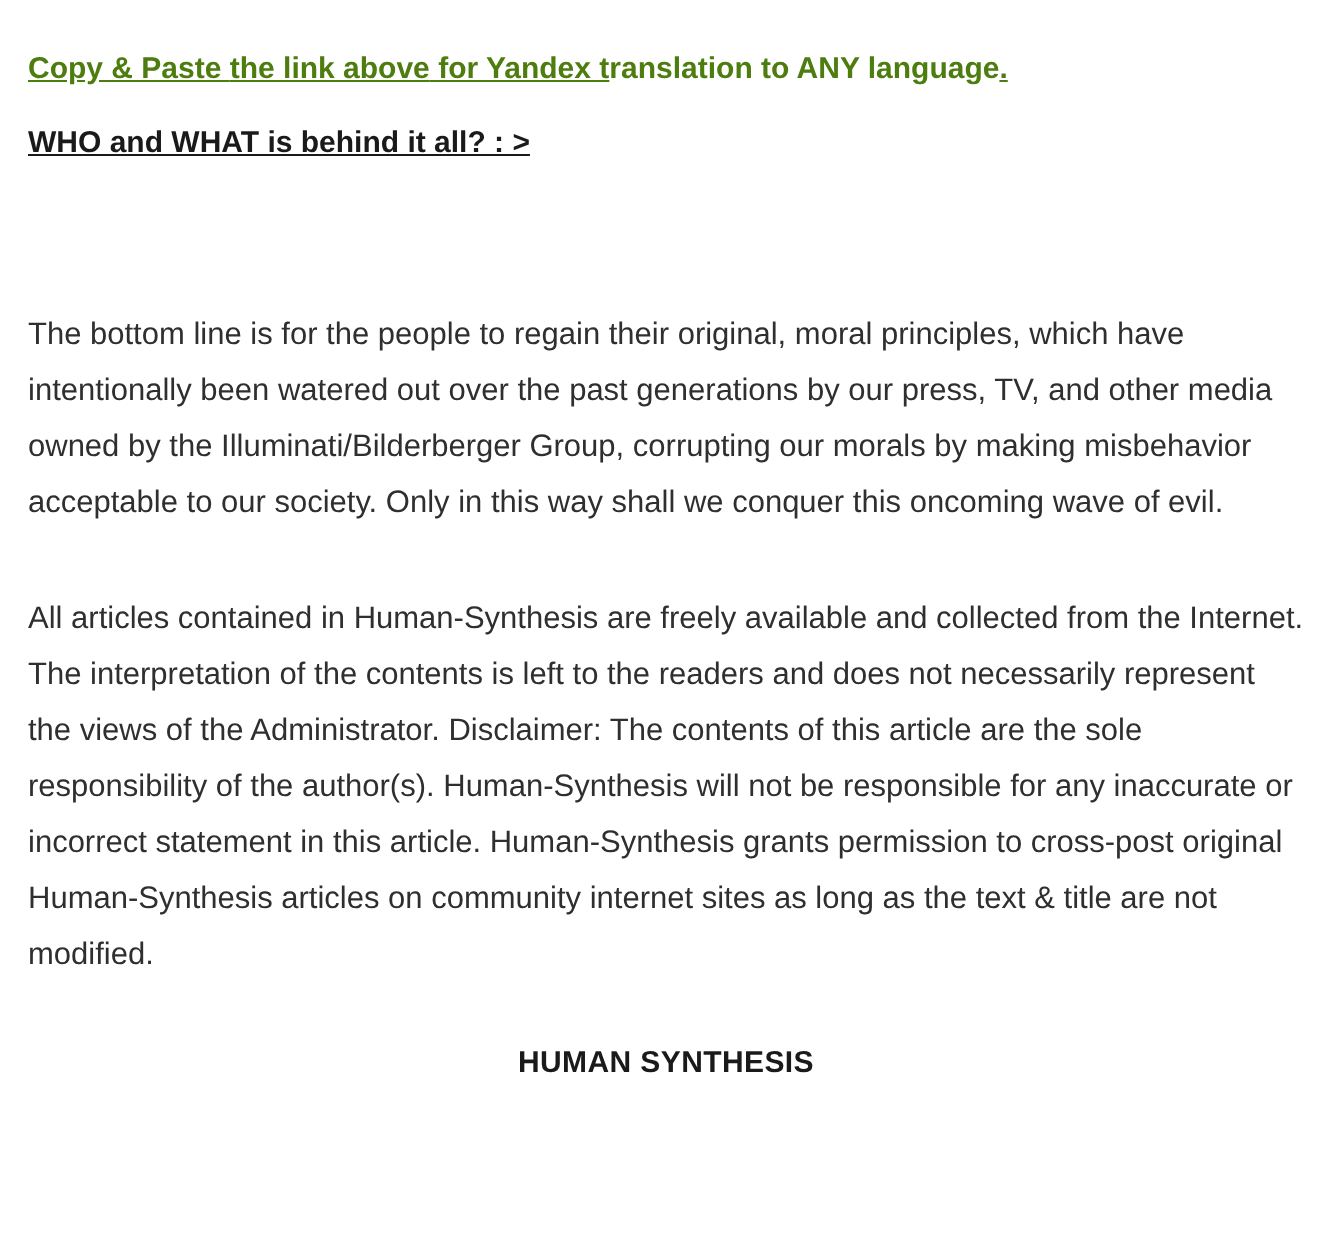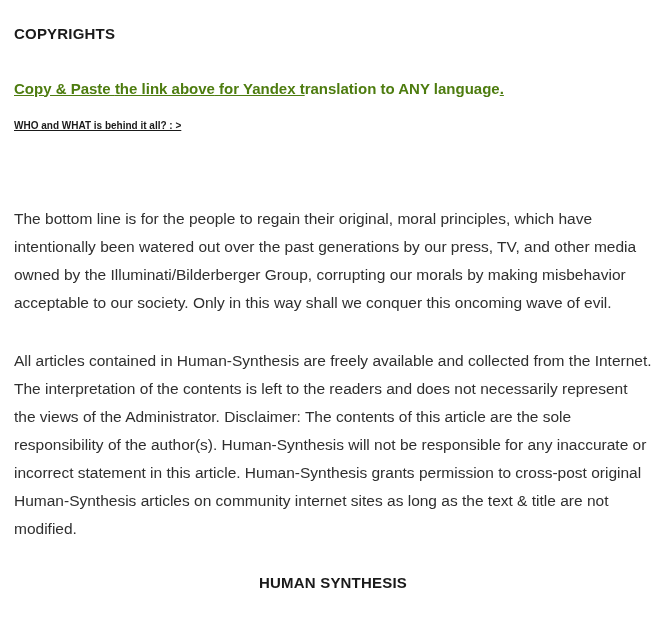--- a/index.html
+++ b/index.html
@@ -31,21 +31,21 @@
     font-size: 15px;
     font-weight: bold;
     color: #4d7c0f;
     margin: 0 0 16px 0;
     line-height: 1.4;
   }
   .link-line .u {
     text-decoration: underline;
   }
   .who-line {
-    font-size: 10px;
+    font-size: 15px;
     font-weight: bold;
     color: #1a1a1a;
     margin: 0 0 36px 0;
     line-height: 1.4;
     text-decoration: underline;
     display: inline-block;
   }
   .who-wrap {
     margin: 0 0 36px 0;
   }
@@ -64,21 +64,20 @@
     margin: 0;
     line-height: 1.3;
     text-align: center;
   }
 </style>
 </head>
 <body>
 
 <div class="page">
 
-  <h2 class="heading">COPYRIGHTS</h2>
 
   <div class="link-line">
     <span class="u">Copy &amp; Paste </span><span class="u">the link above</span><span class="u"> for Yandex t</span><span>ranslation to ANY language</span><span class="u">.</span>
   </div>
 
   <div class="who-wrap">
     <a class="who-line">WHO and WHAT is behind it all? : &gt;</a>
   </div>
 
   <p class="body-text">The bottom line is for the people to regain their original, moral principles, which have intentionally been watered out over the past generations by our press, TV, and other media owned by the Illuminati/Bilderberger Group, corrupting our morals by making misbehavior acceptable to our society. Only in this way shall we conquer this oncoming wave of evil.</p>

